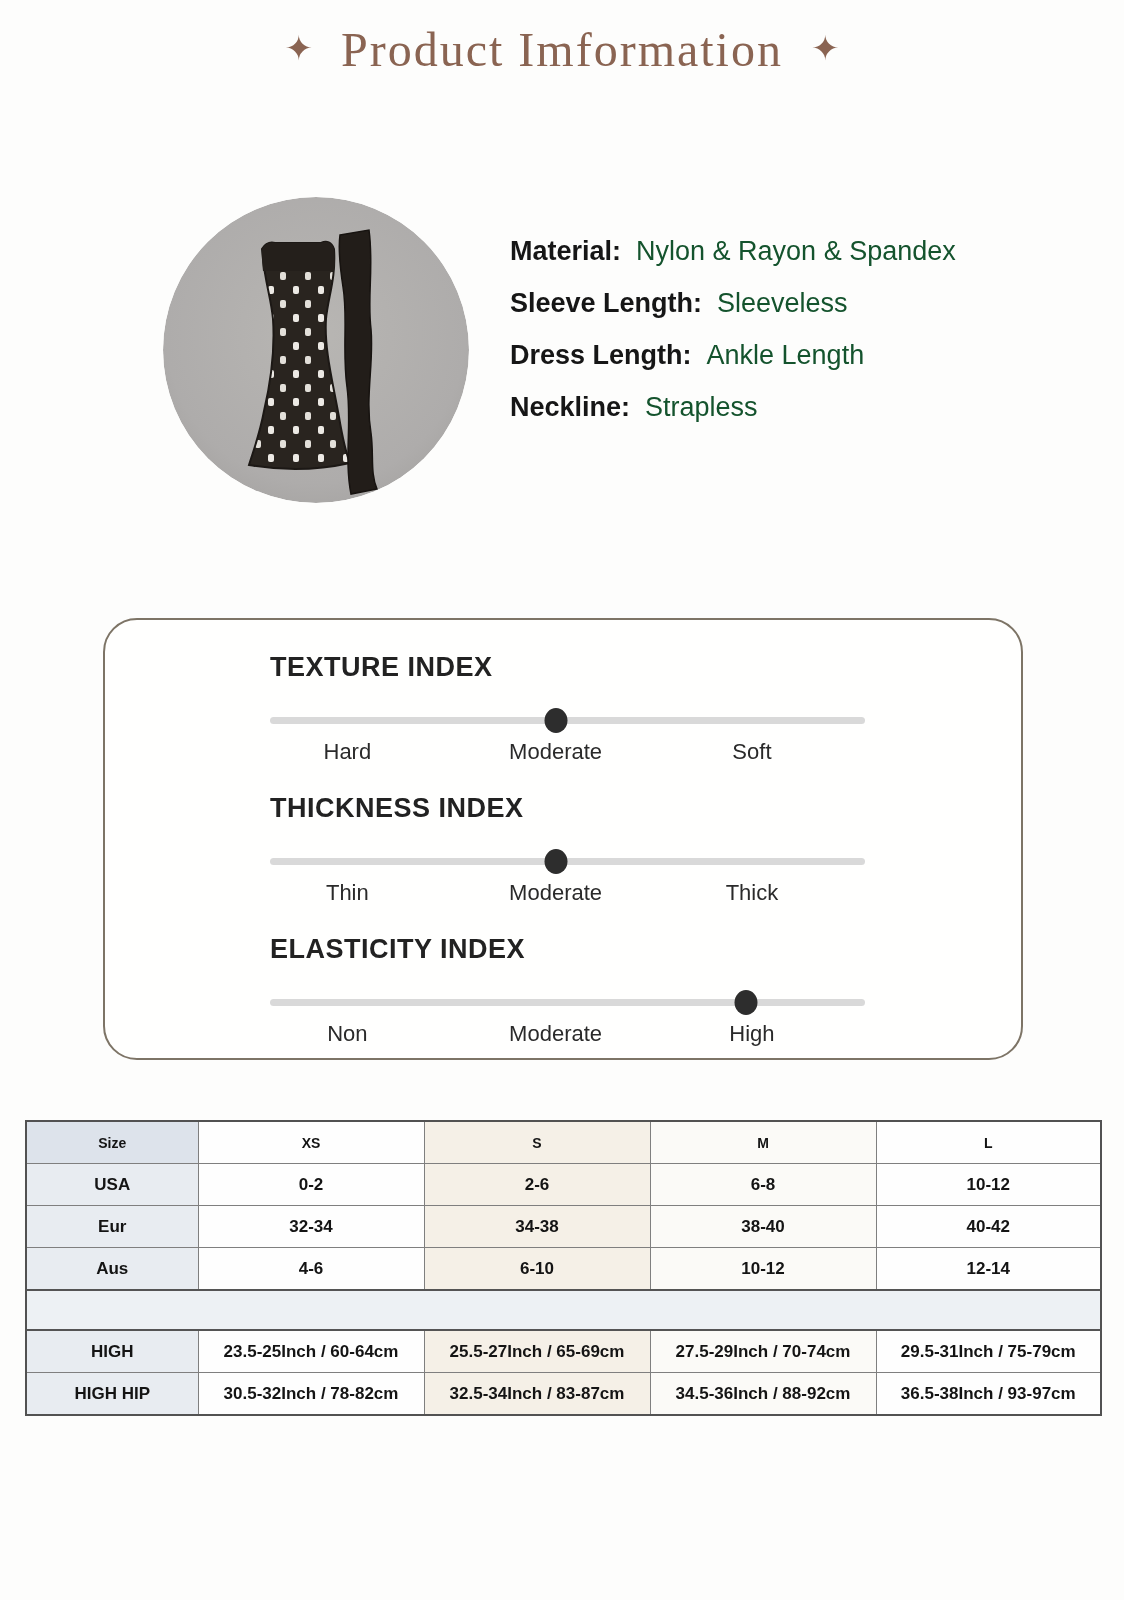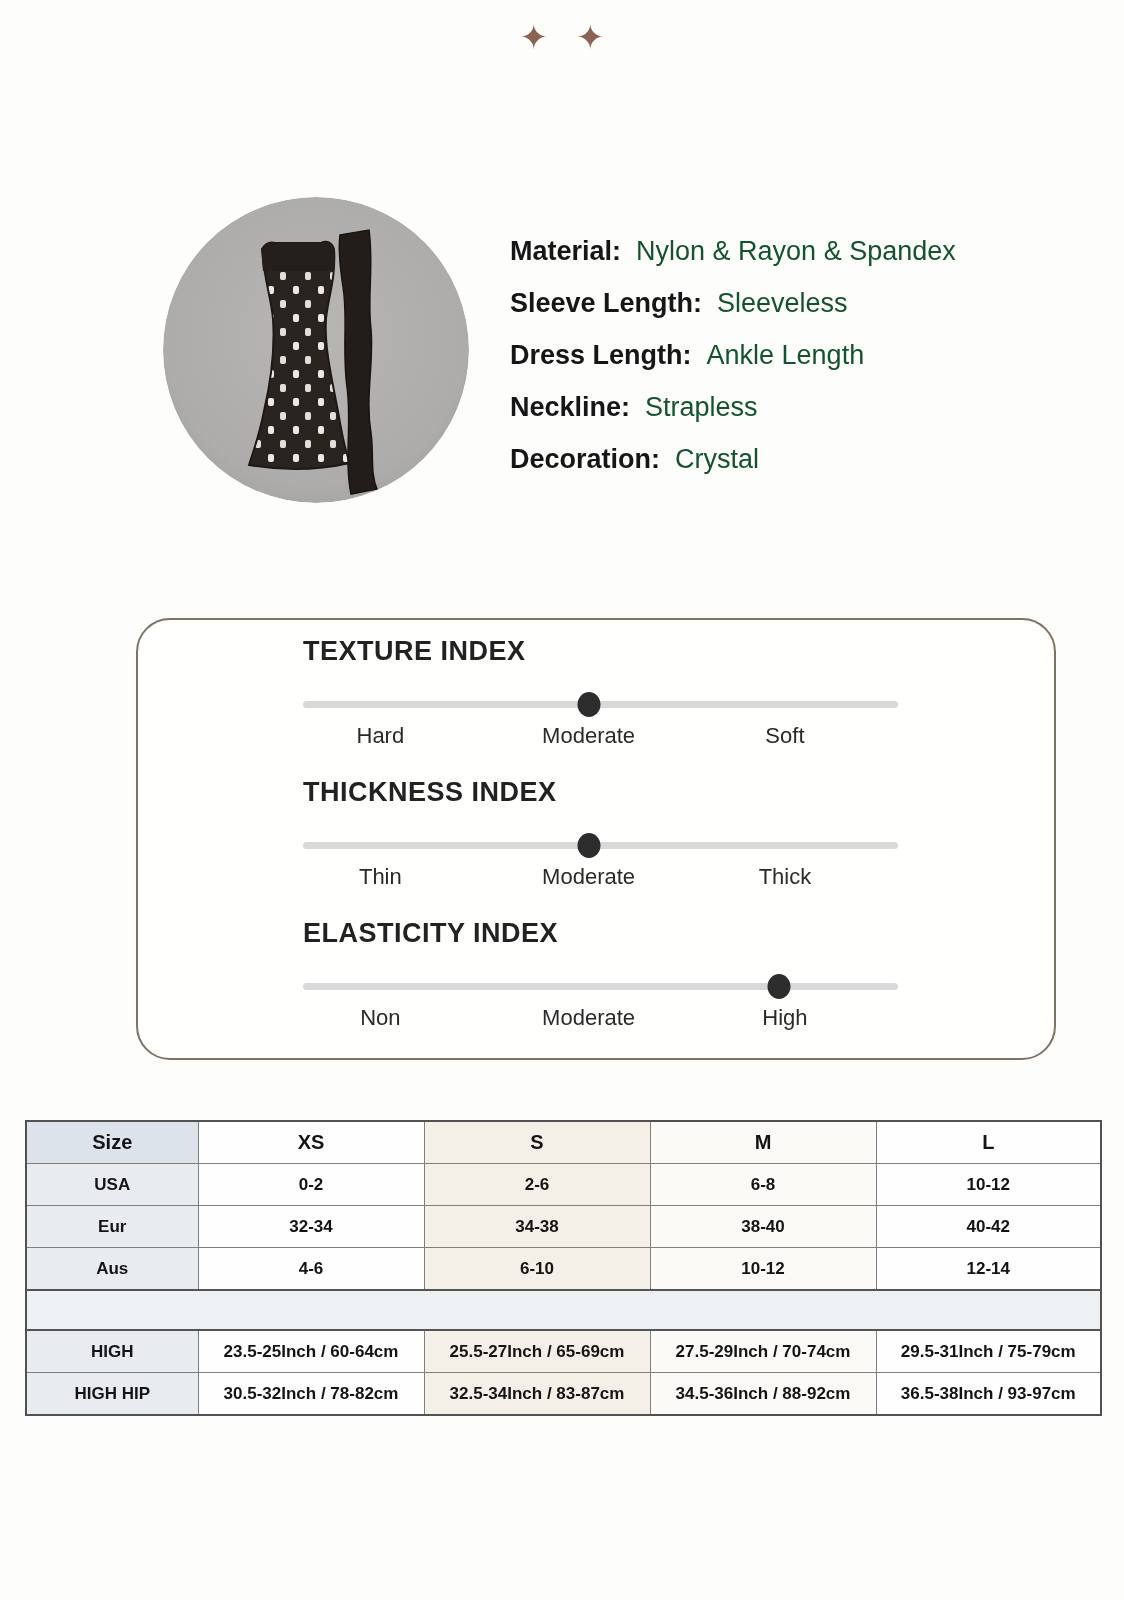--- a/index.html
+++ b/index.html
@@ -53,22 +53,21 @@
 
   
   .index-box {
     position: absolute;
     left: 103px; top: 618px;
     width: 920px; height: 442px;
     box-sizing: border-box;
     border: 2px solid #7d7466;
     border-radius: 34px;
     background: #fffffe;
-    padding-top: 16px;
-    margin-left: 33px;
+    padding-top: 32px;
   }
   .index-group { width: 595px; margin: 0 0 24px 165px; }
   .index-title {
     margin: 0 0 24px 0;
     font-size: 27px;
     font-weight: bold;
     letter-spacing: 0.5px;
     color: #222222;
   }
   .slider { position: relative; height: 27px; }
@@ -107,39 +106,40 @@
   }
   .size-table th, .size-table td {
     border: 1.5px solid #7f7f7f;
     height: 41px;
     text-align: center;
     vertical-align: middle;
     font-weight: bold;
     padding: 0 2px;
     background: #fefefe;
   }
-  .size-table .header-row th { font-size: 20px; }
+  .size-table .header-row th { font-size: 14px; }
   .size-table .col-0 { background: #e8ecf1; }
   .size-table .header-row .col-0 { background: #dde3eb; }
   .size-table .col-2 { background: #f5f0e7; }
   .size-table .col-3 { background: #fbfaf7; }
   .size-table .spacer-row td {
     background: #edf1f4;
     height: 38px;
     border-top: 2px solid #545454;
     border-bottom: 2px solid #545454;
   }
 </style>
 </head>
 <body>
 
 <div class="page">
 
   <div class="title-row">
     <span class="sparkle">✦</span>
+    <span class="page-title">Product Imformation</span>
     <span class="sparkle">✦</span>
   </div>
 
   <div class="product-image">
     <svg width="306" height="306" viewBox="0 0 306 306" xmlns="http://www.w3.org/2000/svg">
       <defs>
         <radialGradient id="bgGrad" cx="50%" cy="45%" r="65%">
           <stop offset="0%" stop-color="#b8b6b3"></stop>
           <stop offset="75%" stop-color="#aeacab"></stop>
           <stop offset="100%" stop-color="#a2a09e"></stop>
@@ -184,24 +184,20 @@
       <span class="spec-value">Sleeveless</span>
     </div>
     <div class="spec-row">
       <span class="spec-label">Dress Length:</span>
       <span class="spec-value">Ankle Length</span>
     </div>
     <div class="spec-row">
       <span class="spec-label">Neckline:</span>
       <span class="spec-value">Strapless</span>
     </div>
-    <div class="spec-row">
-      <span class="spec-label">Decoration:</span>
-      <span class="spec-value">Crystal</span>
-    </div>
   </div>
 
   <div class="index-box">
 
     <div class="index-group">
       <h3 class="index-title">TEXTURE INDEX</h3>
       <div class="slider">
         <div class="slider-track"></div>
         <div class="slider-dot" style="left: 48%;"></div>
       </div>

